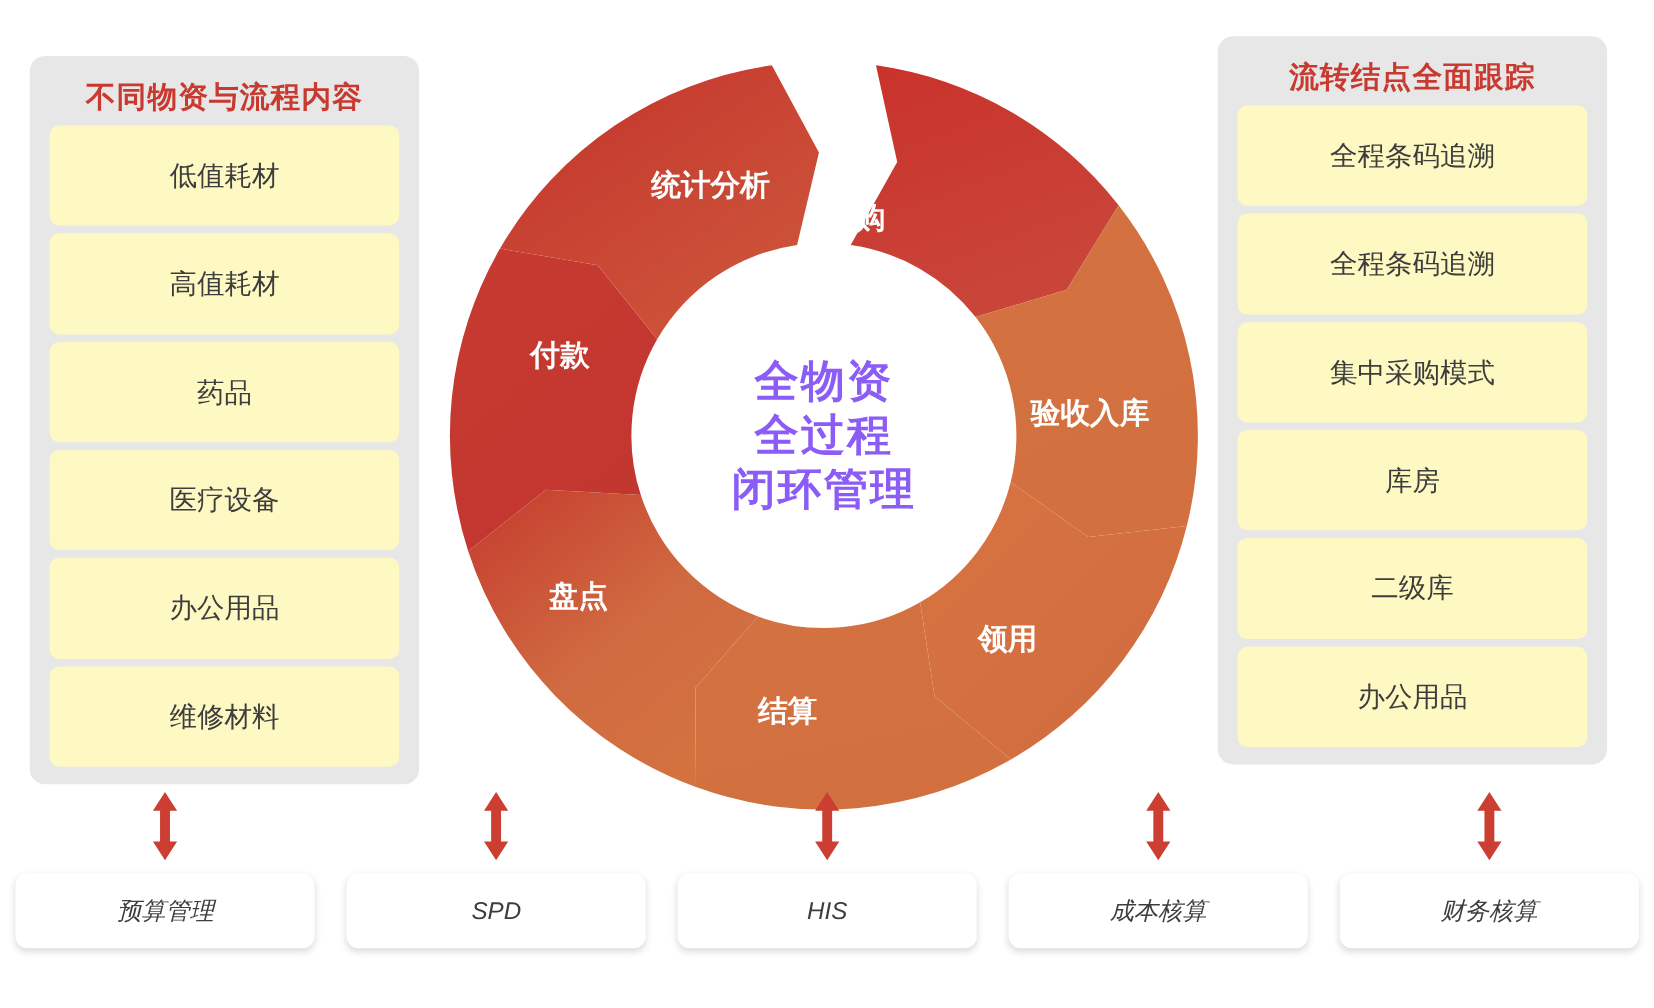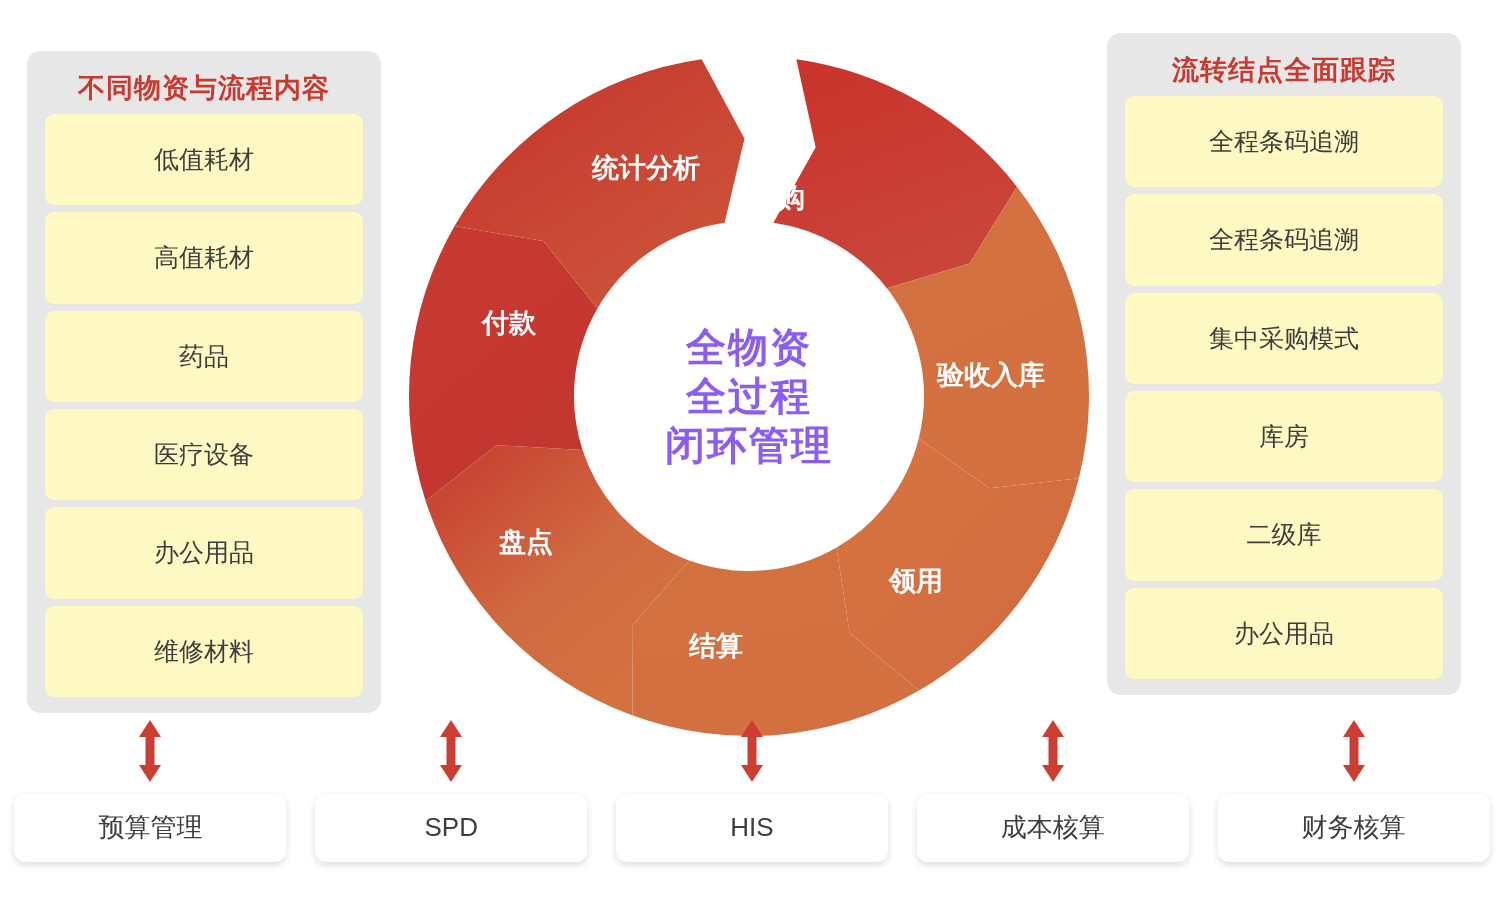--- a/index.html
+++ b/index.html
@@ -96,22 +96,23 @@
   .bottom-card{
     background:#ffffff;
     border-radius:11px;
     box-shadow:0 3px 7px rgba(0,0,0,0.14);
     width:272px;
     height:68px;
     display:flex;
     align-items:center;
     justify-content:center;
     color:#3d3d3d;
-    font-size:26px;
+    font-size:22px;
     white-space:nowrap;
+    font-style:italic;
   }
   
   .arrow{
     position:absolute;
     top:-55px;
     left:50%;
     margin-left:-12px;
     width:24px;
     height:62px;
   }

